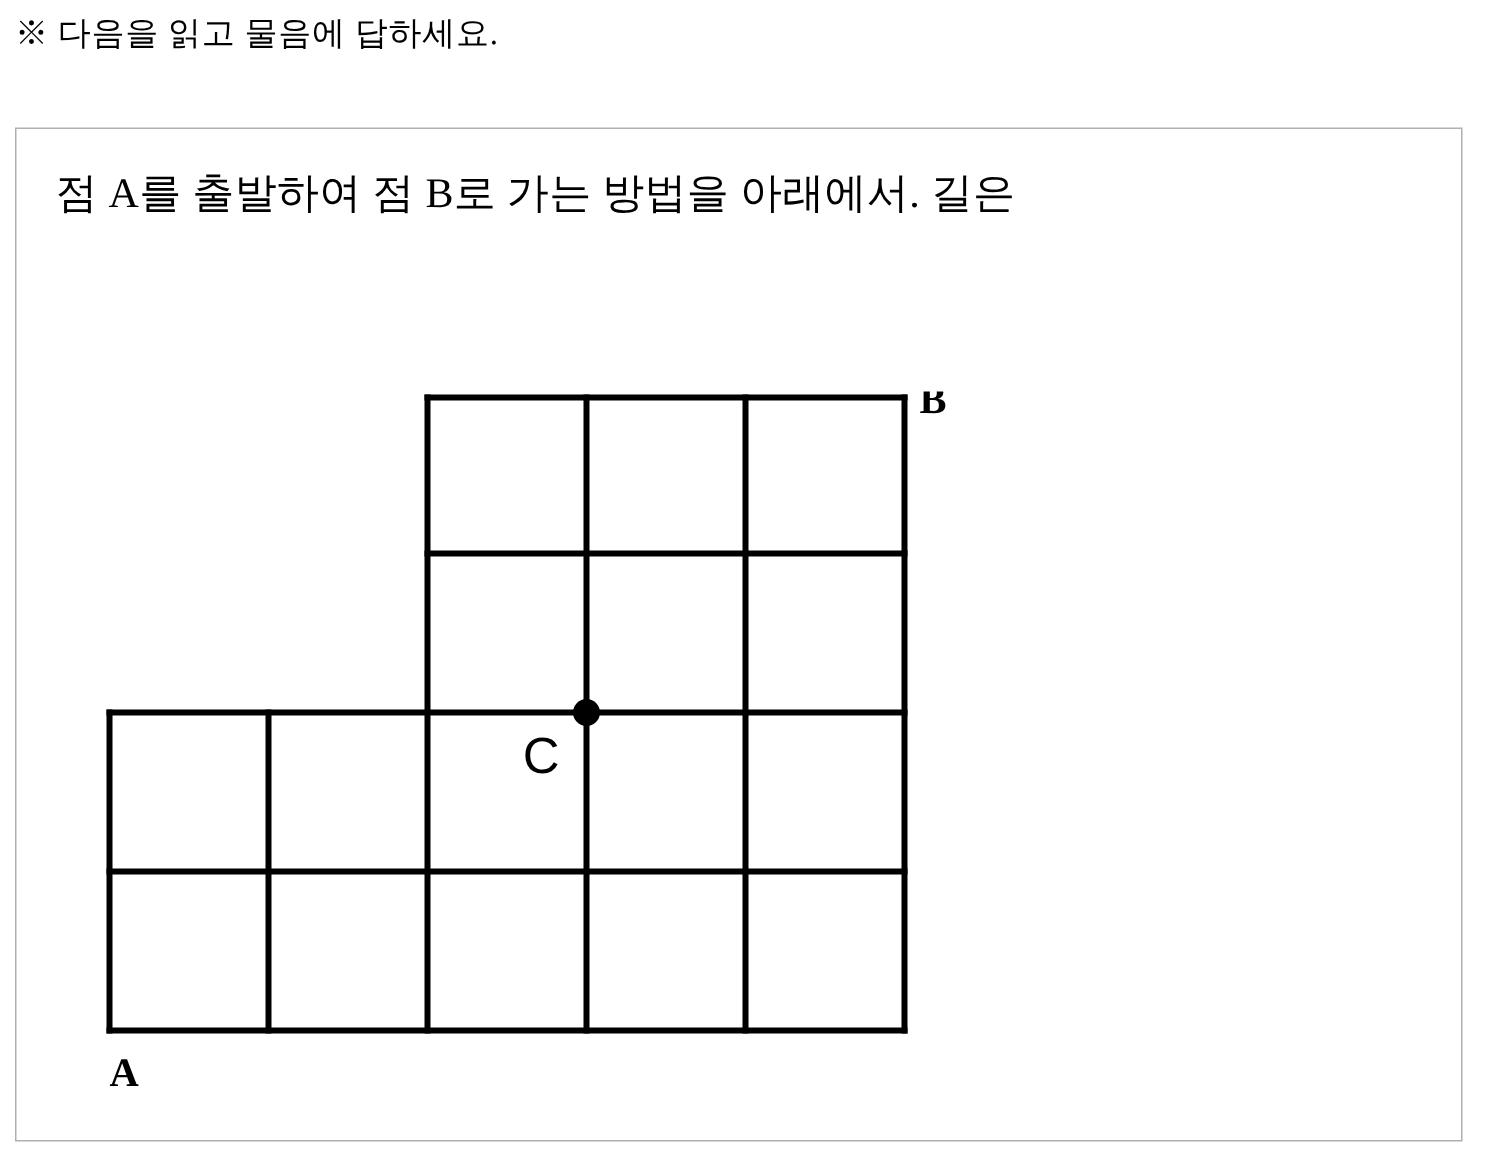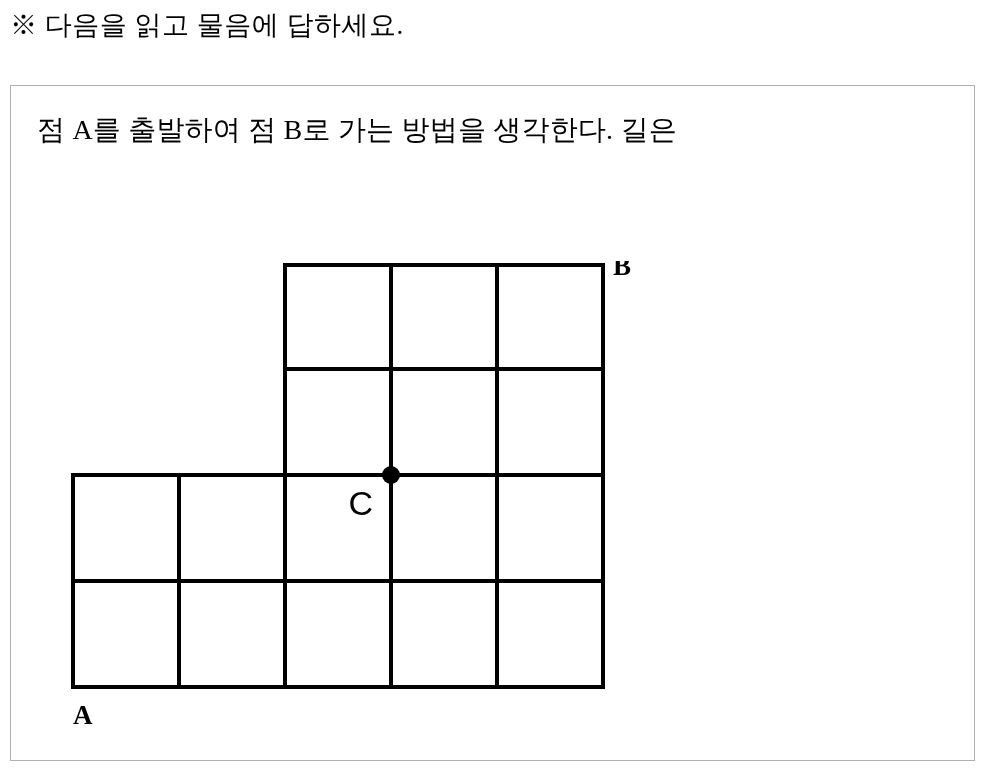--- a/index.html
+++ b/index.html
@@ -12,21 +12,21 @@
     height: 778px;
     position: relative;
     font-family: "Liberation Serif", serif;
     color: #000000;
     overflow: hidden;
   }
   .instruction {
     position: absolute;
     left: 10px;
     top: 8px;
-    font-size: 27px;
+    font-size: 22px;
     line-height: 1.3;
     letter-spacing: 0.5px;
     white-space: nowrap;
   }
   .problem-box {
     position: absolute;
     left: 10px;
     top: 85px;
     width: 965px;
     height: 676px;
@@ -65,21 +65,21 @@
   }
 </style>
 </head>
 <body>
 
 <div class="instruction">※ 다음을 읽고 물음에 답하세요.</div>
 
 <div class="problem-box">
 
   <div class="stem">
-    <div>점 A를 출발하여 점 B로 가는 방법을 생각한다. 길은</div>
+    <div>점 A를 출발하여 점 B로 가는 방법을 아래에서. 길은</div>
   </div>
 
   <div class="figure">
     <svg width="963" height="495" viewBox="0 0 963 495" xmlns="http://www.w3.org/2000/svg">
       <g stroke="#000000" stroke-width="4" fill="none" stroke-linecap="square">
 
         <line x1="62" y1="426" x2="592" y2="426"></line>
 
         <line x1="62" y1="320" x2="592" y2="426" style="display:none"></line>
         <line x1="62" y1="320" x2="592" y2="320"></line>

